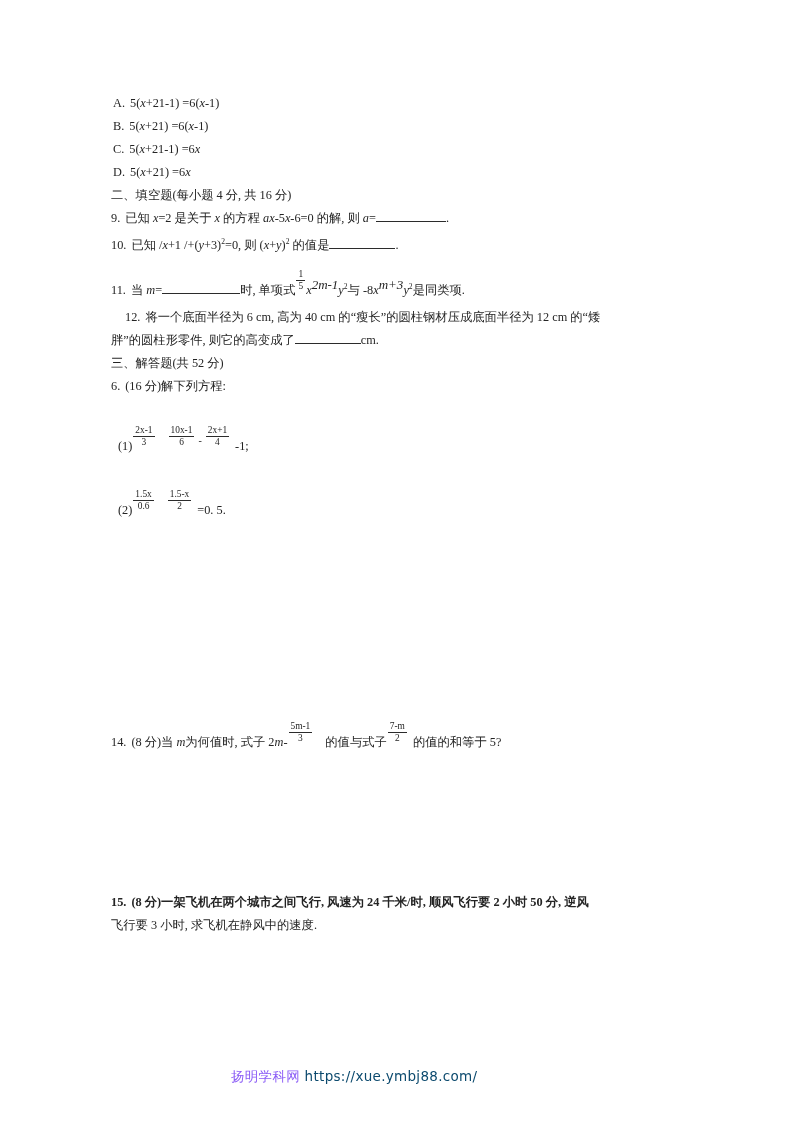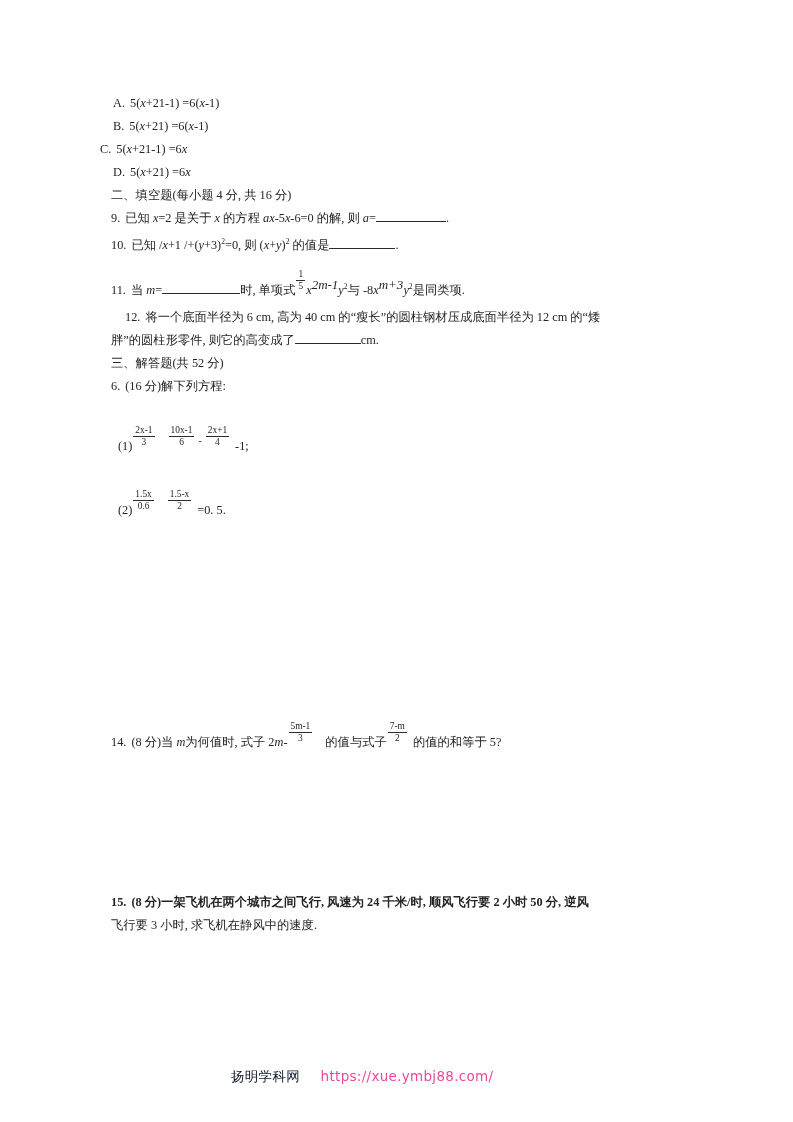--- a/index.html
+++ b/index.html
@@ -79,37 +79,37 @@
   .watermark {
     position: absolute;
     left: 231px;
     top: 1068px;
     font-family: "DejaVu Sans", "Liberation Sans", sans-serif;
     font-size: 13.5px;
     color: #8f8f8f;
     letter-spacing: 0.3px;
     white-space: nowrap;
   }
-  .wm-cn { color: #0f172a; }
-  .wm-url { color: #ec4899; margin-left: 16px; }
+  .wm-cn { color: #8b5cf6; }
+  .wm-url { color: #0c4a6e; }
 </style>
 </head>
 <body>
 
 <div class="page">
 
   <div class="blk" style="left:113px; top:93px;">
     <span>A.</span><span class="gap-sm"></span><span>5</span><span>(</span><i>x</i><span>+21</span><span>-1</span><span>) =6(</span><i>x</i><span>-1</span><span>)</span>
   </div>
 
   <div class="blk" style="left:113px; top:116px;">
     <span>B.</span><span class="gap-sm"></span><span>5</span><span>(</span><i>x</i><span>+21</span><span>) =6(</span><i>x</i><span>-1</span><span>)</span>
   </div>
 
-  <div class="blk" style="left:100px; top:139px;text-align:right;">
+  <div class="blk" style="left:113px; top:139px;text-align:right;">
     <span>C.</span><span class="gap-sm"></span><span>5</span><span>(</span><i>x</i><span>+21</span><span>-1</span><span>) =6</span><i>x</i>
   </div>
 
   <div class="blk" style="left:113px; top:162px;">
     <span>D.</span><span class="gap-sm"></span><span>5</span><span>(</span><i>x</i><span>+21</span><span>) =6</span><i>x</i>
   </div>
 
   <div class="blk" style="left:111px; top:185px;">二、填空题(每小题 4 分, 共 16 分)</div>
 
   <div class="blk" style="left:111px; top:208px;">

